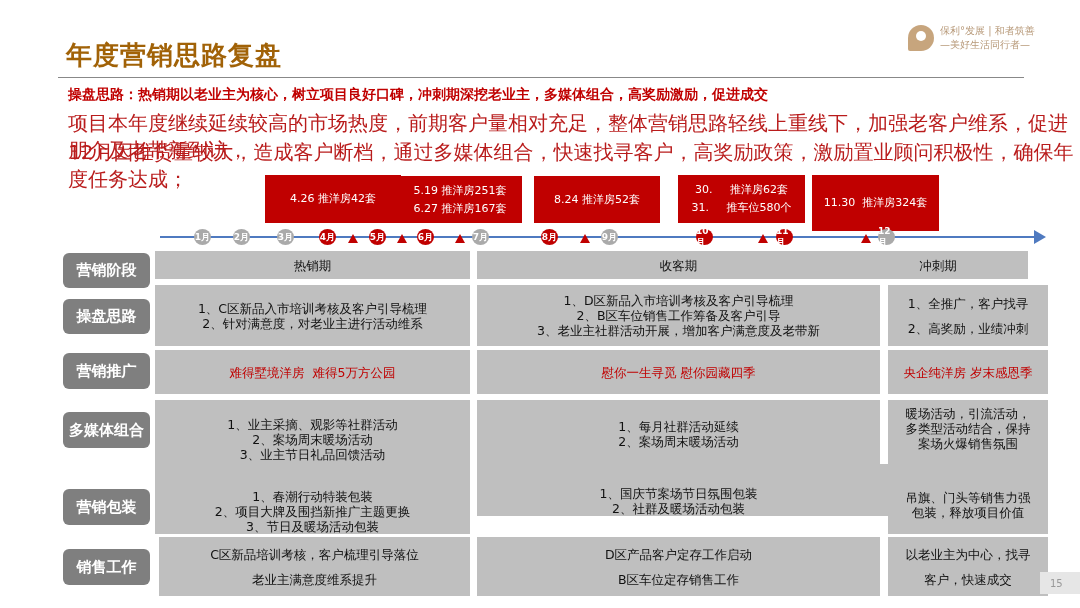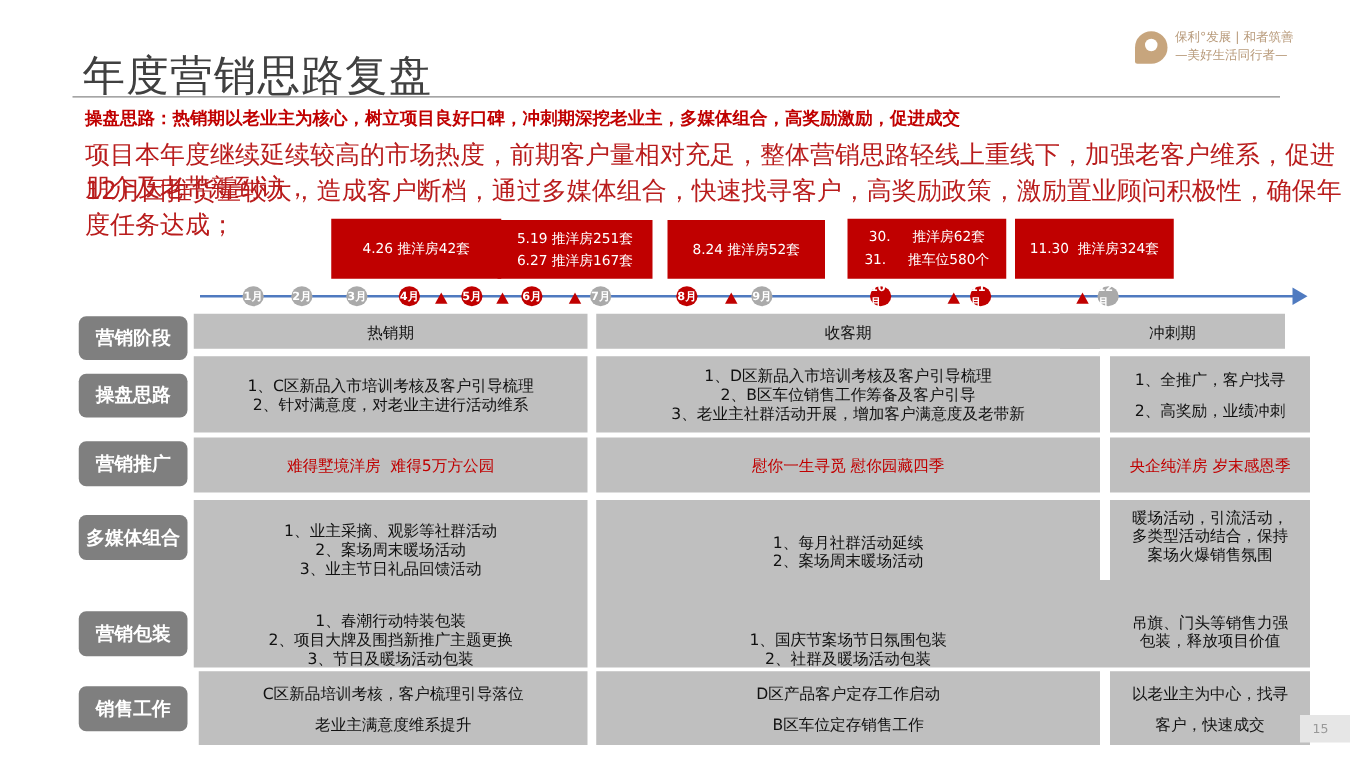--- a/index.html
+++ b/index.html
@@ -1,17 +1,17 @@
 <!DOCTYPE html>
 <html><head>
 <meta charset="utf-8">
 <style>
 *{box-sizing:border-box;margin:0;padding:0}
 body{width:1080px;height:608px;background:#fff;font-family:"DejaVu Sans","Liberation Sans",sans-serif;position:relative;overflow:hidden;color:#111}
-.title{position:absolute;left:66px;top:38px;font-size:34px;font-weight:normal;color:#404040;letter-spacing:1px}
+.title{position:absolute;left:66px;top:38px;font-size:26px;font-weight:bold;color:#a16207;letter-spacing:1px}
 .logo{position:absolute;left:908px;top:24px;display:flex;align-items:center;gap:6px}
 .logo-mark{width:26px;height:26px;border-radius:13px 13px 13px 2px;background:#c7a57d;position:relative}
 .logo-mark:after{content:"";position:absolute;left:8px;top:6px;width:10px;height:10px;border-radius:50%;background:#fff}
 .logo-text{font-size:10px;color:#b89a7a;line-height:14px}
 .rule{position:absolute;left:58px;top:77px;width:966px;height:1px;background:#888}
 .lead{position:absolute;left:68px;top:86px;font-size:14px;font-weight:bold;color:#c00000}
 .para{position:absolute;left:68px;font-size:20px;color:#b91c1c}
 .p1{top:110px}.p2{top:139px}
 .event{position:absolute;background:#c00000;color:#fff;font-size:11px;display:flex;flex-direction:column;justify-content:center;align-items:center;line-height:18px}
 .axis{position:absolute;left:160px;top:236px;width:880px;height:2px;background:#4f7ac0}
@@ -49,21 +49,21 @@
   <div>5.19 推洋房251套</div>
   <div>6.27 推洋房167套</div>
 </div>
 <div class="event" style="left:534px;top:176px;width:126px;height:47px">
   <div>8.24 推洋房52套</div>
 </div>
 <div class="event" style="left:678px;top:175px;width:127px;height:48px">
   <div style="white-space:pre">30.     推洋房62套</div>
   <div style="white-space:pre">31.     推车位580个</div>
 </div>
-<div class="event" style="left:812px;top:175px;width:127px;height:48px">
+<div class="event" style="left:812px;top:175px;width:127px;height:56px">
   <div style="white-space:pre">11.30  推洋房324套</div>
 </div>
 
 <div class="axis"></div>
 <div class="axis-arrow"></div>
 
 <div class="month m-grey" style="left:194px">1月</div>
 <div class="month m-grey" style="left:233px">2月</div>
 <div class="month m-grey" style="left:277px">3月</div>
 <div class="month m-red" style="left:319px">4月</div>
@@ -126,21 +126,21 @@
 
 <div class="cell" style="left:155px;top:400px;width:315px;height:134px;justify-content:flex-end;padding-top:12px">
   <div>1、业主采摘、观影等社群活动</div>
   <div>2、案场周末暖场活动</div>
   <div>3、业主节日礼品回馈活动</div>
   <div style="height:27px"></div>
   <div>1、春潮行动特装包装</div>
   <div>2、项目大牌及围挡新推广主题更换</div>
   <div>3、节日及暖场活动包装</div>
 </div>
-<div class="cell center" style="left:477px;top:400px;width:411px;height:134px;justify-content:flex-end;padding-top:19px;padding-right:8px">
+<div class="cell center" style="left:477px;top:400px;width:411px;height:116px;justify-content:flex-end;padding-top:19px;padding-right:8px">
   <div>1、每月社群活动延续</div>
   <div>2、案场周末暖场活动</div>
   <div style="height:48px"></div>
   <div>1、国庆节案场节日氛围包装</div>
   <div>2、社群及暖场活动包装</div>
 </div>
 <div style="position:absolute;left:880px;top:400px;width:8px;height:64px;background:#fff"></div>
 <div class="cell center" style="left:888px;top:400px;width:160px;height:134px;justify-content:flex-start;padding-top:6px">
   <div>暖场活动，引流活动，</div>
   <div>多类型活动结合，保持</div>

